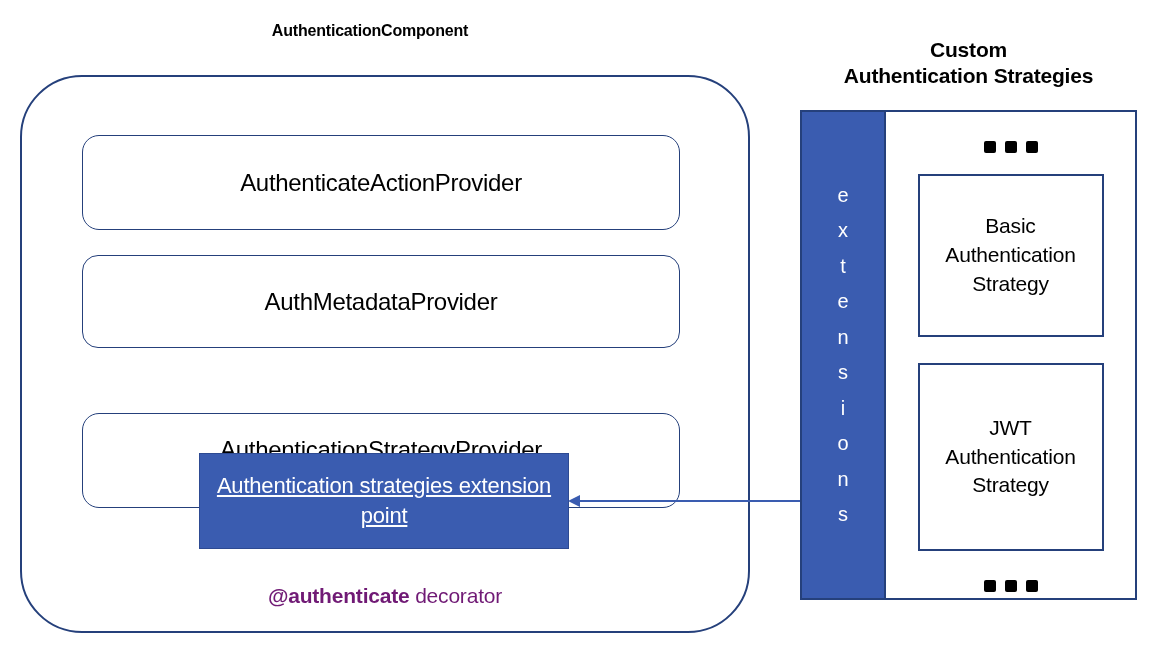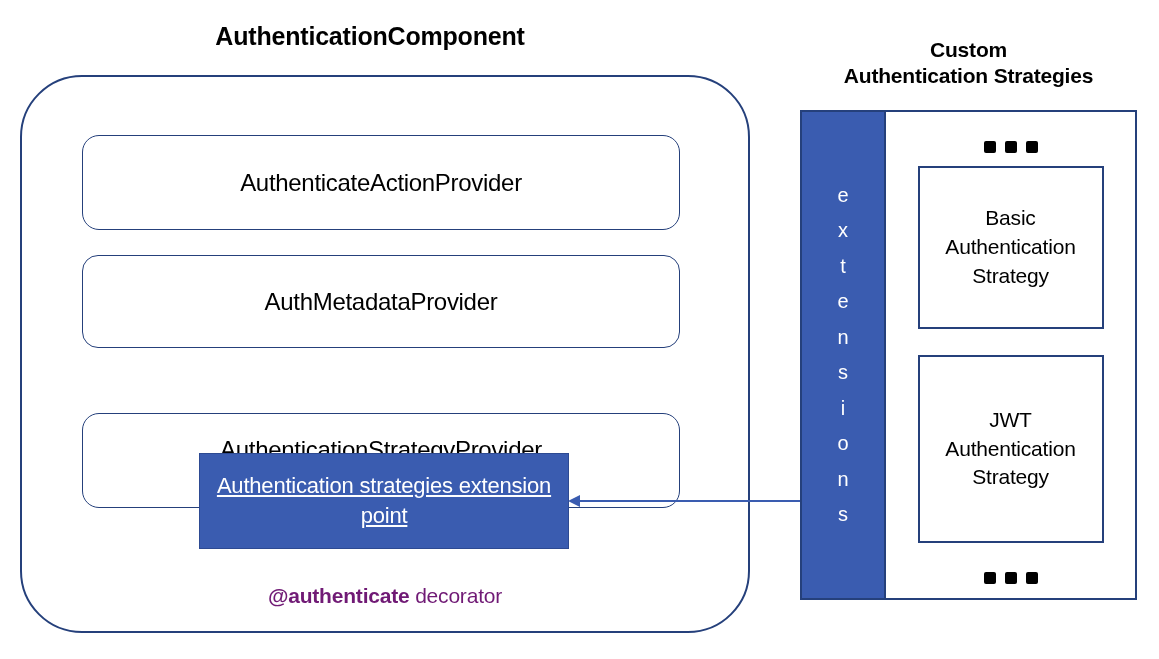--- a/index.html
+++ b/index.html
@@ -25,21 +25,21 @@
     font-weight: bold;
     color: #000000;
     text-align: center;
     line-height: 1.22;
     white-space: pre-line;
   }
   #component-title {
     left: 150px;
     top: 21px;
     width: 440px;
-    font-size: 25px;
+    font-size: 16px;
     letter-spacing: -0.2px;
   }
   #custom-strategies-title {
     left: 800px;
     top: 37px;
     width: 337px;
     font-size: 21px;
     letter-spacing: -0.2px;
   }
 
@@ -192,21 +192,21 @@
     display: flex;
     align-items: center;
     justify-content: center;
     text-align: center;
     font-size: 21px;
     line-height: 1.37;
     color: #000000;
     letter-spacing: -0.2px;
     white-space: pre-line;
   }
-  #strategy-box-0 { height: 163px; margin-top: 8px; }
+  #strategy-box-0 { height: 163px; margin-top: 16px; }
   #strategy-box-1 { height: 188px; margin-top: 26px; }
 </style>
 </head>
 <body>
 
 <div id="canvas">
 
   <div class="title" id="component-title">AuthenticationComponent</div>
 
   <div class="title" id="custom-strategies-title">Custom

